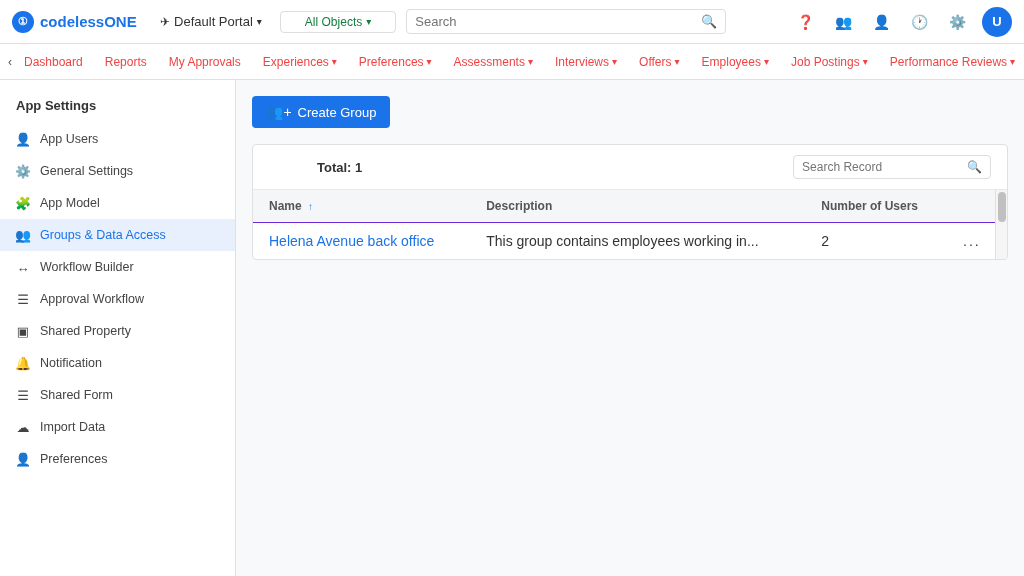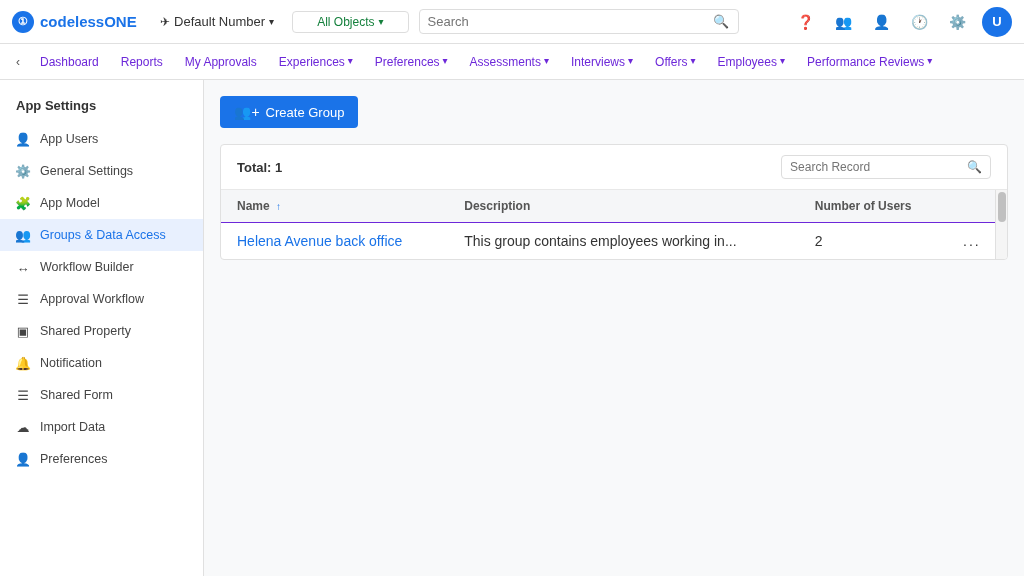--- a/index.html
+++ b/index.html
@@ -13,44 +13,44 @@
     .all-objects-btn { display: flex; align-items: center; gap: 4px; font-size: 12px; color: #15803d; cursor: pointer; border: 1px solid #ddd; padding: 3px 24px; border-radius: 4px; }
     .search-bar-top { display: flex; align-items: center; flex: 1; max-width: 320px; border: 1px solid #ddd; border-radius: 4px; padding: 4px 8px; gap: 22px; }
     .search-bar-top input { border: none; outline: none; font-size: 13px; flex: 1; }
     .top-icons { display: flex; align-items: center; gap: 10px; margin-left: auto; }
     .icon-btn { width: 28px; height: 28px; display: flex; align-items: center; justify-content: center; border-radius: 50%; cursor: pointer; color: #555; font-size: 14px; }
     .avatar { width: 30px; height: 30px; border-radius: 50%; background: #1a73e8; color: white; display: flex; align-items: center; justify-content: center; font-size: 13px; font-weight: 600; cursor: pointer; }
 
     
     .second-nav { display: flex; align-items: center; background: #fff; height: 36px; padding: 0 8px; border-bottom: 1px solid #e0e0e0; gap: 2px; overflow: hidden; }
     .nav-prev, .nav-next { width: 20px; height: 20px; display: flex; align-items: center; justify-content: center; cursor: pointer; color: #555; font-size: 12px; }
-    .nav-item { padding: 6px 10px; font-size: 12px; color: #6d28d9; cursor: pointer; white-space: nowrap; border-radius: 4px; display: flex; gap: 3px; }
+    .nav-item { padding: 6px 10px; font-size: 12px; color: #ef4444; cursor: pointer; white-space: nowrap; border-radius: 4px; display: flex; align-items: center; gap: 3px; }
     .nav-item.has-dropdown::after { content: '▾'; font-size: 10px; }
 
     
     .main-layout { display: flex; height: calc(100vh - 80px); }
 
     
-    .sidebar { width: 204px; background: #fff; border-right: 1px solid #e0e0e0; padding: 12px 0; flex-shrink: 0; overflow-y: auto; }
+    .sidebar { width: 236px; background: #fff; border-right: 1px solid #e0e0e0; padding: 12px 0; flex-shrink: 0; overflow-y: auto; }
     .sidebar-title { padding: 6px 16px 10px; font-size: 13px; font-weight: 600; color: #333; }
     .sidebar-item { display: flex; align-items: center; gap: 8px; padding: 7px 14px; font-size: 12.5px; color: #444; cursor: pointer; border-radius: 0; }
     .sidebar-item.active { background: #e8f0fe; color: #1a73e8; font-weight: 500; }
     .sidebar-icon { width: 18px; height: 18px; display: flex; align-items: center; justify-content: center; font-size: 13px; flex-shrink: 0; }
 
     
     .content-area { flex: 1; padding: 16px; overflow-y: auto; background: #f8f9fa; }
 
     
     .create-group-btn { display: flex; align-items: center; gap: 6px; background: #1a73e8; color: #fff; border: none; padding: 8px 14px; border-radius: 4px; font-size: 13px; cursor: pointer; margin-bottom: 16px; }
 
     
     .table-card { background: #fff; border: 1px solid #e0e0e0; border-radius: 4px; overflow: hidden; }
     .table-header-row { display: flex; align-items: center; justify-content: space-between; padding: 10px 16px; border-bottom: 1px solid #e8e8e8; }
-    .total-label { font-size: 13px; font-weight: 600; color: #333; }
-    .search-record-box { display: flex; align-items: center; border: 1px solid #ddd; border-radius: 4px; padding: 4px 8px; gap: 22px; min-width: 180px; }
+    .total-label { font-size: 13px; font-weight: 600; color: #333; margin-left: 48px; }
+    .search-record-box { display: flex; align-items: center; border: 1px solid #ddd; border-radius: 4px; padding: 4px 8px; gap: 10px; min-width: 180px; }
     .search-record-box input { border: none; outline: none; font-size: 12px; flex: 1; }
 
     
     .data-table { width: 100%; border-collapse: collapse; }
     .data-table th { background: #f5f6f8; padding: 9px 16px; text-align: left; font-size: 12px; font-weight: 600; color: #555; border-bottom: 1px solid #6d28d9; white-space: nowrap; }
     .data-table td { padding: 10px 16px; font-size: 14px; border-bottom: 1px solid #f0f0f0; color: #333; }
     .data-table tr:last-child td { border-bottom: none; }
     .sort-icon { color: #1a73e8; margin-left: 3px; font-size: 10px; }
     .link-cell { color: #1a73e8; cursor: pointer; text-decoration: none; }
     .actions-cell { color: #666; letter-spacing: 2px; cursor: pointer; }
@@ -63,21 +63,21 @@
 </head>
 <body>
 
 <div class="top-bar">
   <div class="logo-area">
     <div class="logo-circle">①</div>
     <span>codelessONE</span>
   </div>
   <div class="portal-btn">
     <span style="font-size:12px;">✈</span>
-    <span>Default Number</span>
+    <span>Default Portal</span>
     <span style="font-size:10px;">▾</span>
   </div>
   <div class="all-objects-btn">
     <span>All Objects</span>
     <span style="font-size:10px;">▾</span>
   </div>
   <div class="search-bar-top">
     <input type="text" placeholder="Search" style="">
     <span style="color:#999; font-size:13px;">🔍</span>
   </div>
@@ -112,20 +112,23 @@
     <span>Assessments</span>
   </div>
   <div class="nav-item has-dropdown">
     <span>Interviews</span>
   </div>
   <div class="nav-item has-dropdown">
     <span>Offers</span>
   </div>
   <div class="nav-item has-dropdown">
     <span>Employees</span>
+  </div>
+  <div class="nav-item has-dropdown">
+    <span>Job Postings</span>
   </div>
   <div class="nav-item has-dropdown">
     <span>Performance Reviews</span>
   </div>
 
 </div>
 
 <div class="main-layout">
 
   <div class="sidebar">

